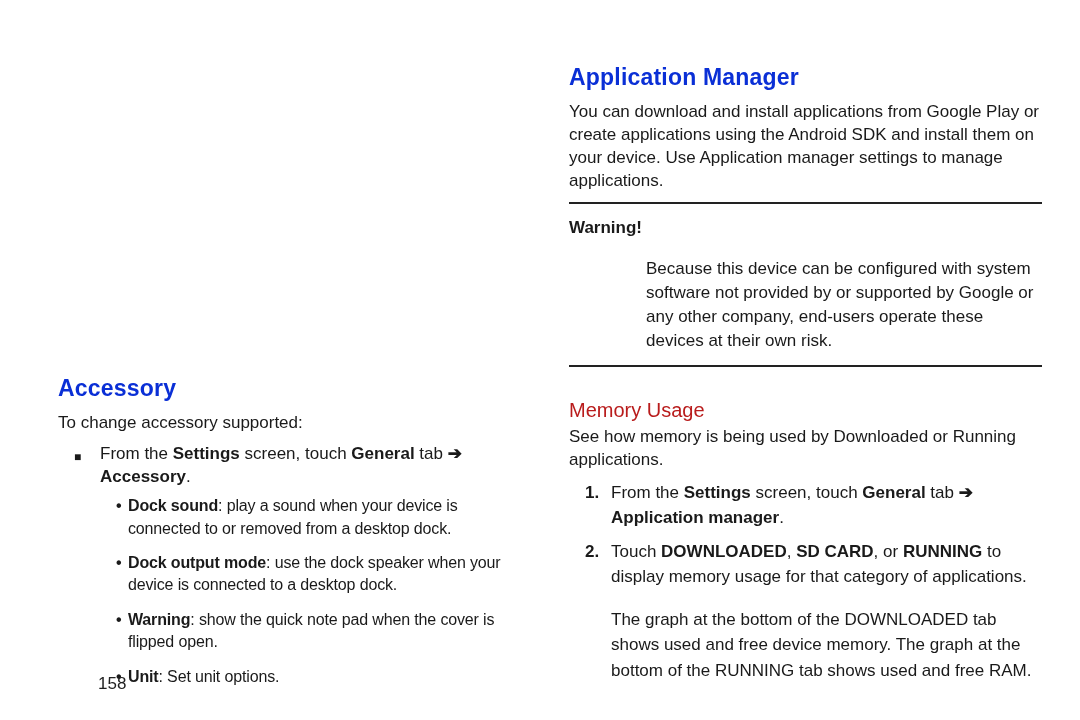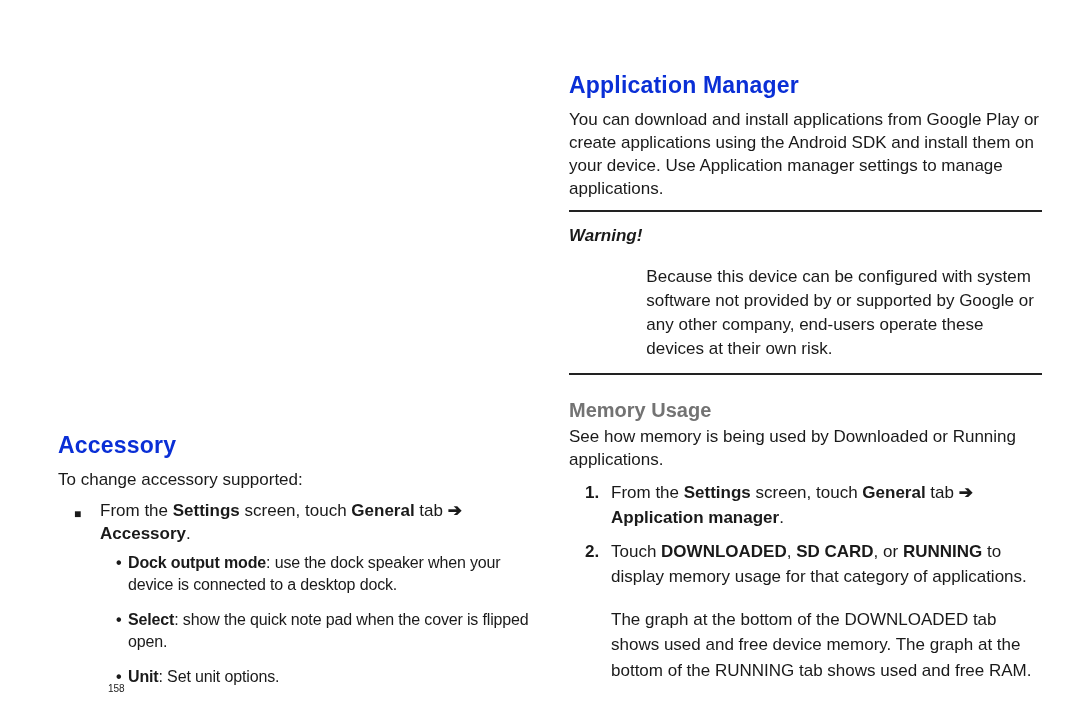--- a/index.html
+++ b/index.html
@@ -91,31 +91,30 @@
   .warning {
     display: flex;
     font-size: 17px;
     line-height: 1.4;
     padding: 2px 0;
   }
   .warning .label {
     font-weight: 700;
     flex-shrink: 0;
     padding-right: 4px;
-    font-style: italic;
   }
   .warning .wtext {
     flex: 1;
     margin-top: 41px;
   }
   h2.sub {
     font-size: 20px;
-    font-weight: 700;
-    color: #737373;
-    margin: 24px 0 4px 0;
+    font-weight: 400;
+    color: #b91c1c;
+    margin: 32px 0 4px 0;
   }
   ol.num {
     list-style: none;
     padding: 0;
     margin: 4px 0 0 16px;
   }
   ol.num li {
     display: flex;
     font-size: 17px;
     line-height: 1.5;
@@ -128,22 +127,22 @@
   }
   ol.num li .t { flex: 1; }
   .trail {
     margin-left: 42px;
     font-size: 17px;
     line-height: 1.5;
   }
   .pagenum {
     position: absolute;
     bottom: 26px;
-    left: 108px;
-    font-size: 10px;
+    left: 98px;
+    font-size: 17px;
     color: #222;
   }
 </style>
 </head>
 <body>
 
 <div class="page">
 
   <div class="col">
     <h1>Accessory</h1>
@@ -151,22 +150,23 @@
 
     <div class="step">
       <span class="marker"><span class="sq">■</span></span>
       <span class="text">
         <span>From the </span><span class="b">Settings</span><span> screen, touch </span><span class="b">General</span><span> tab </span><span class="arrow">➔</span><br>
         <span class="b">Accessory</span><span>.</span>
       </span>
     </div>
 
     <ul class="bullets">
+      <li><span class="b">Dock sound</span><span>: play a sound when your device is connected to or removed from a desktop dock.</span></li>
       <li><span class="b">Dock output mode</span><span>: use the dock speaker when your device is connected to a desktop dock.</span></li>
-      <li><span class="b">Select</span><span>: show the quick note pad when the cover is flipped open.</span></li>
+      <li><span class="b">Warning</span><span>: show the quick note pad when the cover is flipped open.</span></li>
       <li><span class="b">Unit</span><span>: Set unit options.</span></li>
     </ul>
   </div>
 
   <div class="col right">
     <h1>Application Manager</h1>
     <p class="intro">You can download and install applications from Google Play or create applications using the Android SDK and install them on your device. Use Application manager settings to manage applications.</p>
 
     <hr class="rule">
     <div class="warning">

